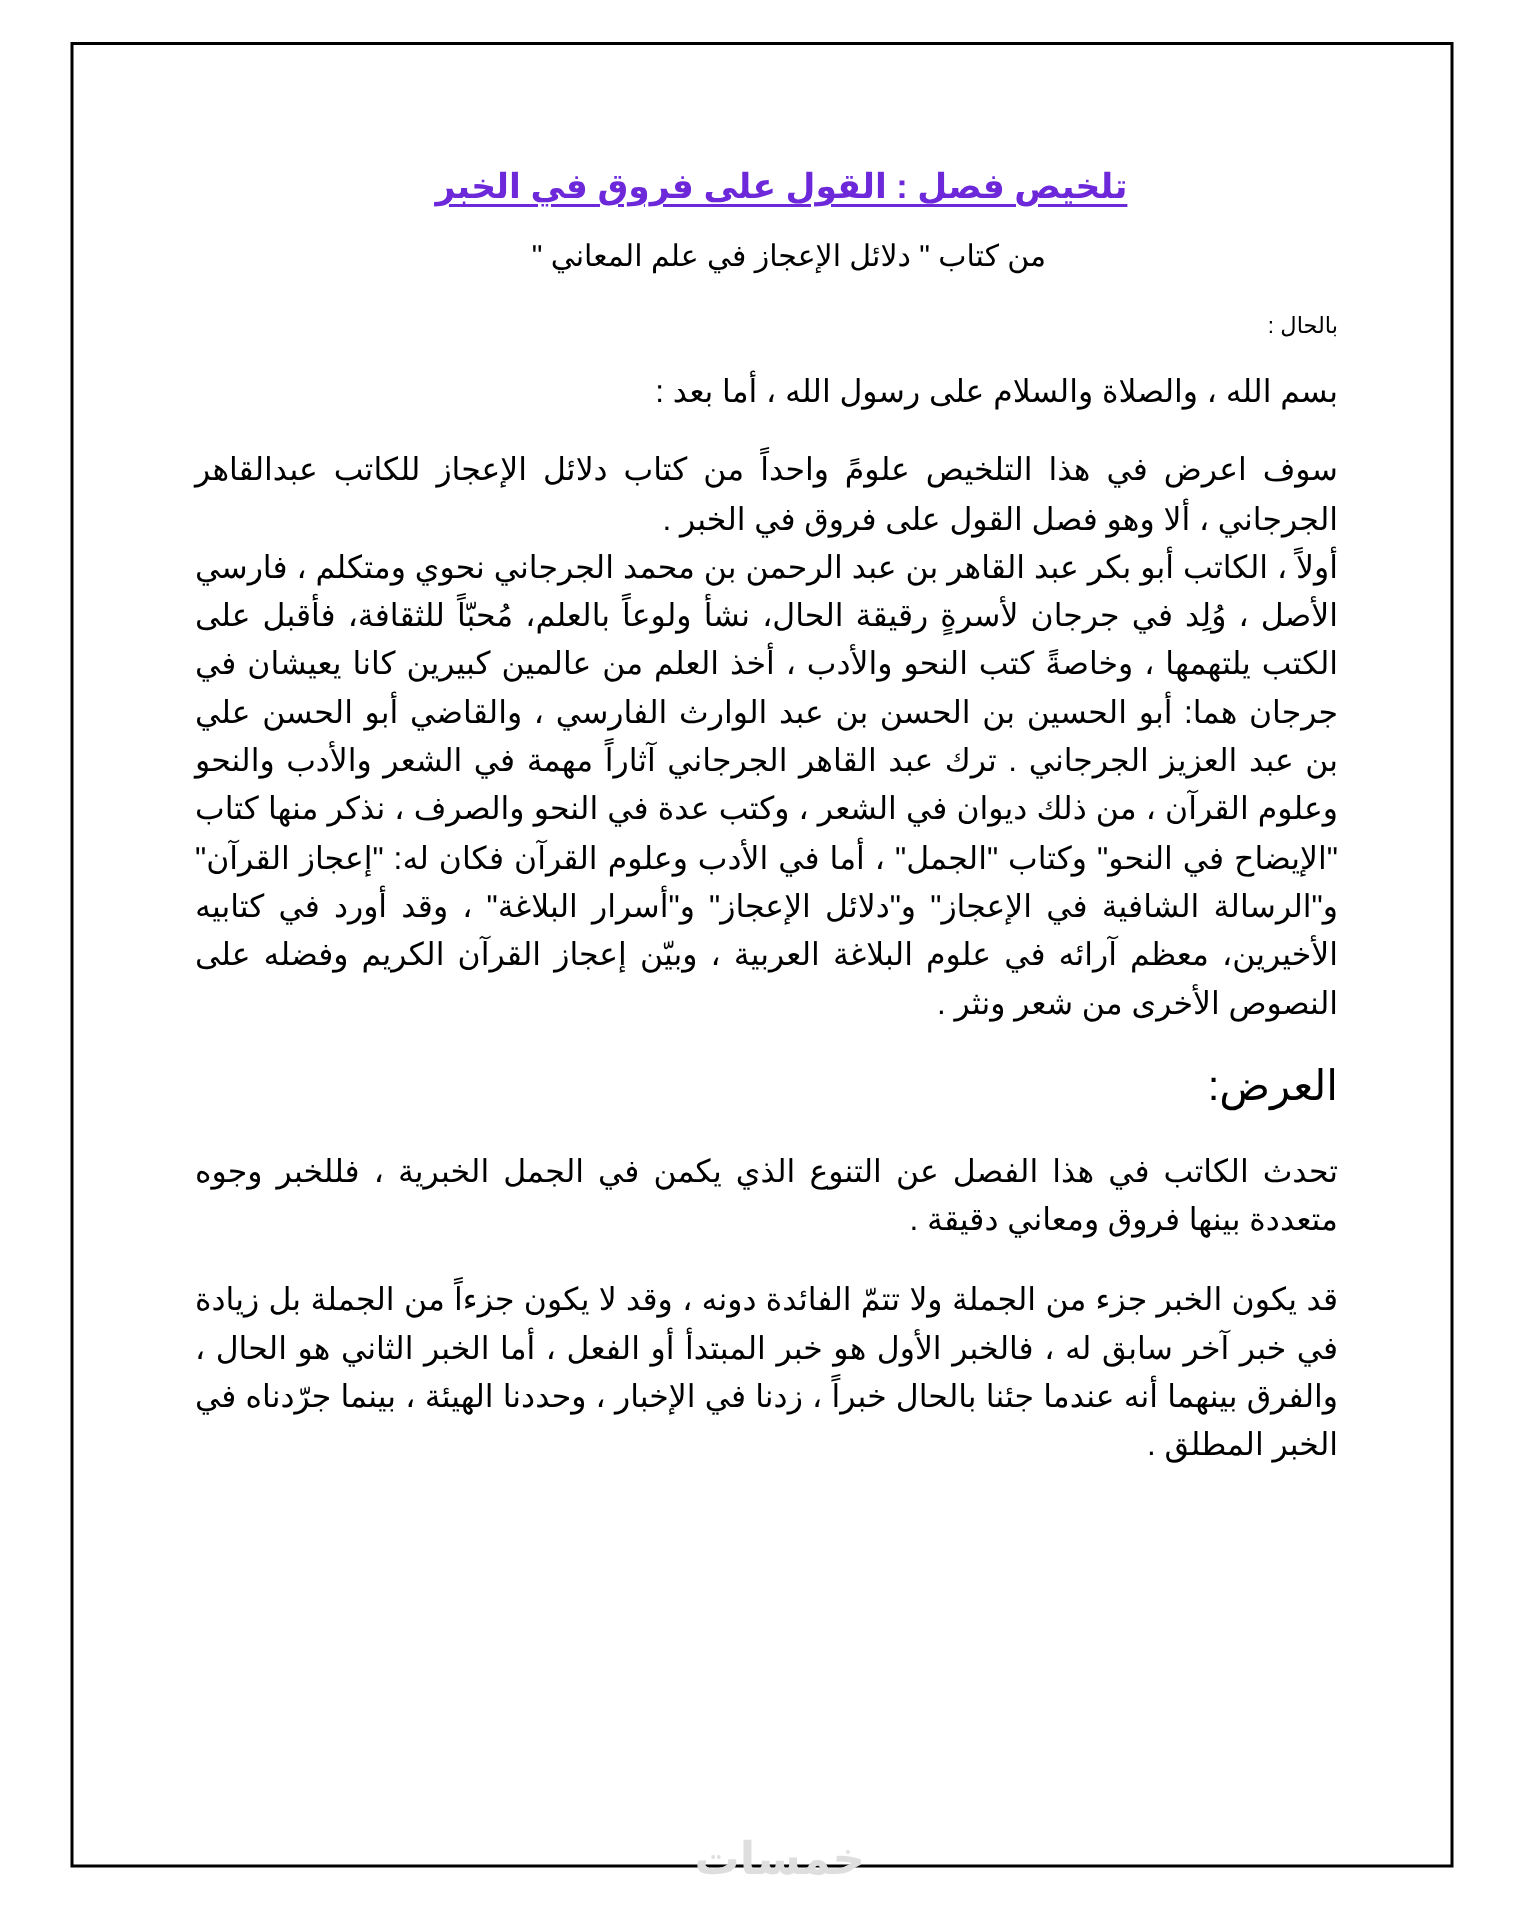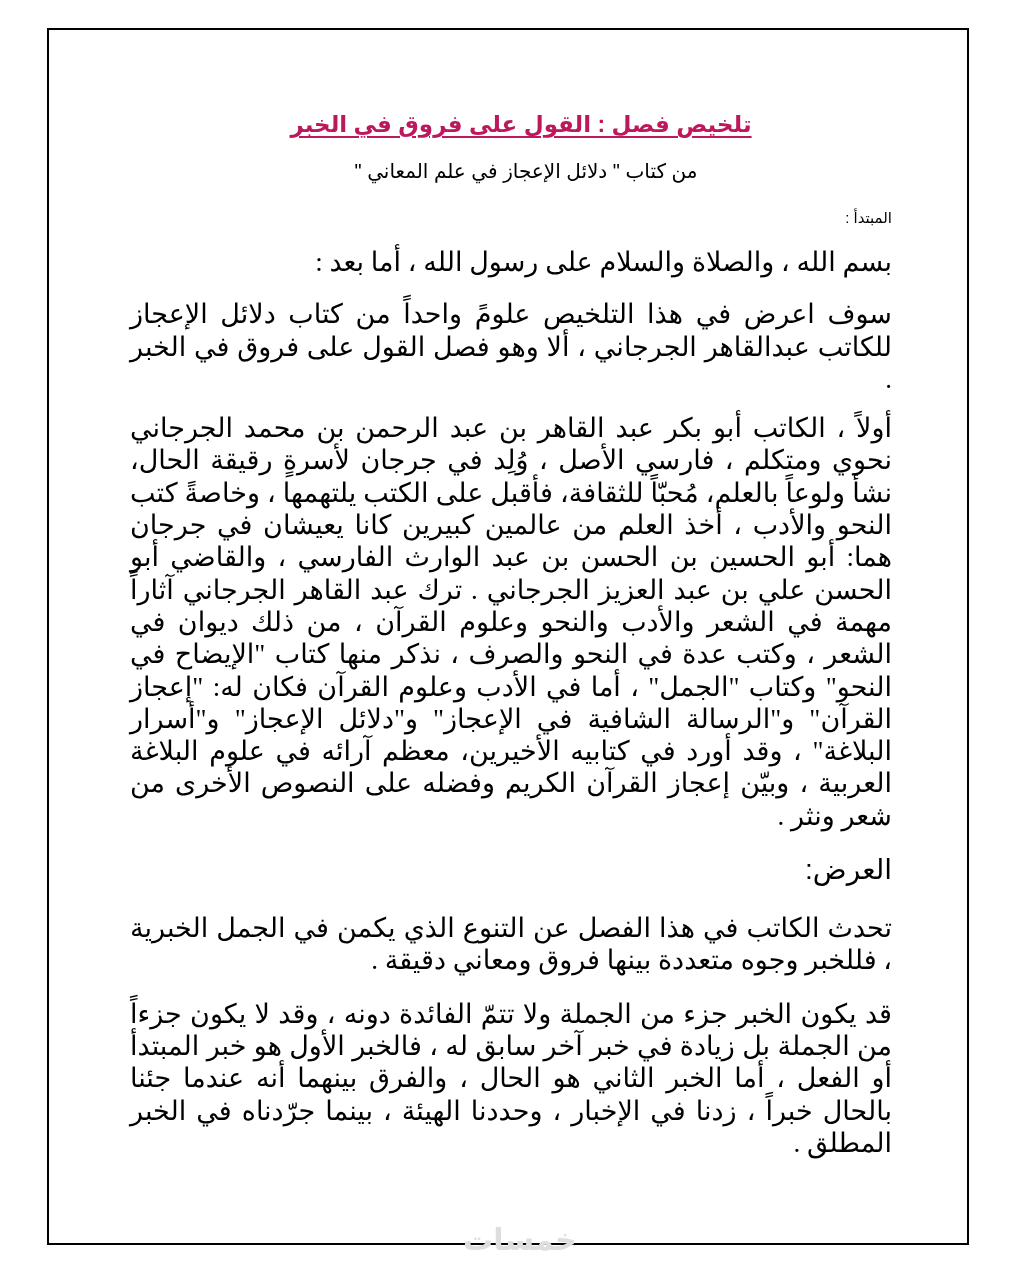--- a/index.html
+++ b/index.html
@@ -49,30 +49,29 @@
     margin: 14px 0 0 0;
     line-height: 30px;
     padding-left: 30px;
   }
   .intro-label {
     font-size: 15px;
     margin: 20px 0 0 0;
     line-height: 24px;
   }
   .para {
-    font-size: 27px;
+    font-size: 21px;
     line-height: 32.3px;
     margin: 0;
     text-align: justify;
     text-align-last: right;
-    font-family: Liberation Serif, serif;
   }
   .p-basmala { margin-top: 16px; }
   .p-purpose { margin-top: 20px; }
-  .p-bio { margin-top: 17px; }
+  .p-bio { }
   .section-label {
     font-size: 28px;
     line-height: 32px;
     margin: 22px 0 0 0;
   }
   .p-present { margin-top: 26px; }
   .p-khabar { margin-top: 21px; }
   .watermark {
     position: absolute;
     left: 446px;
@@ -84,23 +83,23 @@
     letter-spacing: 1px;
     margin-left: 17px;
   }
 </style>
 </head>
 <body>
 
 <div class="page-frame"></div>
 
 <div class="content">
-  <h1 class="title" style="color: #be185d;">تلخيص فصل : القول على فروق في الخبر</h1>
+  <h1 class="title" style="color: #6d28d9;">تلخيص فصل : القول على فروق في الخبر</h1>
   <p class="subtitle">من كتاب " دلائل الإعجاز في علم المعاني "</p>
-  <p class="intro-label">المبتدأ :</p>
+  <p class="intro-label">بالحال :</p>
   <p class="para p-basmala">بسم الله ، والصلاة والسلام على رسول الله ، أما بعد :</p>
   <p class="para p-purpose">سوف اعرض في هذا التلخيص علومً واحداً من كتاب دلائل الإعجاز للكاتب عبدالقاهر الجرجاني ، ألا وهو فصل القول على فروق في الخبر .</p>
   <p class="para p-bio">أولاً ، الكاتب أبو بكر عبد القاهر بن عبد الرحمن بن محمد الجرجاني نحوي ومتكلم ، فارسي الأصل ، وُلِد في جرجان لأسرةٍ رقيقة الحال، نشأ ولوعاً بالعلم، مُحبّاً للثقافة، فأقبل على الكتب يلتهمها ، وخاصةً كتب النحو والأدب ، أخذ العلم من عالمين كبيرين كانا يعيشان في جرجان هما: أبو الحسين بن الحسن بن عبد الوارث الفارسي ، والقاضي أبو الحسن علي بن عبد العزيز الجرجاني . ترك عبد القاهر الجرجاني آثاراً مهمة في الشعر والأدب والنحو وعلوم القرآن ، من ذلك ديوان في الشعر ، وكتب عدة في النحو والصرف ، نذكر منها كتاب "الإيضاح في النحو" وكتاب "الجمل" ، أما في الأدب وعلوم القرآن فكان له: "إعجاز القرآن" و"الرسالة الشافية في الإعجاز" و"دلائل الإعجاز" و"أسرار البلاغة" ، وقد أورد في كتابيه الأخيرين، معظم آرائه في علوم البلاغة العربية ، وبيّن إعجاز القرآن الكريم وفضله على النصوص الأخرى من شعر ونثر .</p>
   <p class="section-label">العرض:</p>
   <p class="para p-present">تحدث الكاتب في هذا الفصل عن التنوع الذي يكمن في الجمل الخبرية ، فللخبر وجوه متعددة بينها فروق ومعاني دقيقة .</p>
   <p class="para p-khabar">قد يكون الخبر جزء من الجملة ولا تتمّ الفائدة دونه ، وقد لا يكون جزءاً من الجملة بل زيادة في خبر آخر سابق له ، فالخبر الأول هو خبر المبتدأ أو الفعل ، أما الخبر الثاني هو الحال ، والفرق بينهما أنه عندما جئنا بالحال خبراً ، زدنا في الإخبار ، وحددنا الهيئة ، بينما جرّدناه في الخبر المطلق .</p>
 </div>
 
 <div class="watermark">خمسات</div>
 

